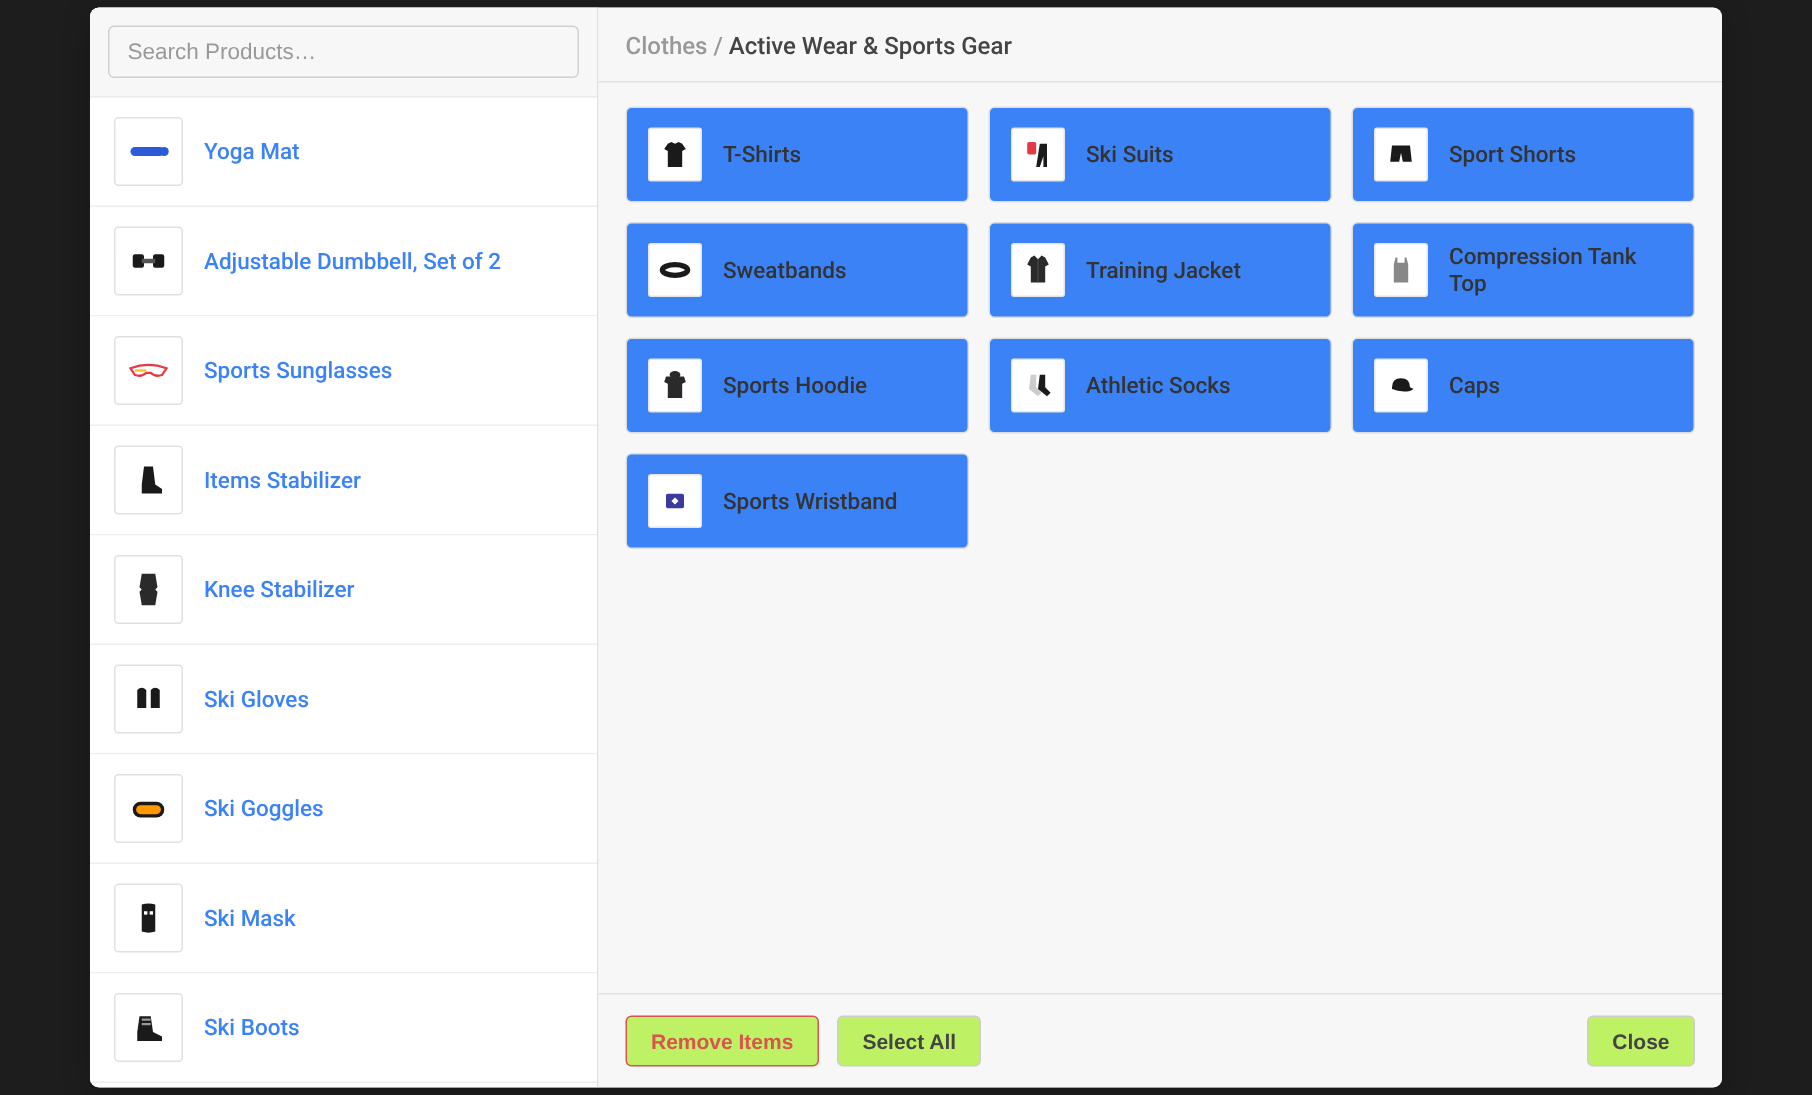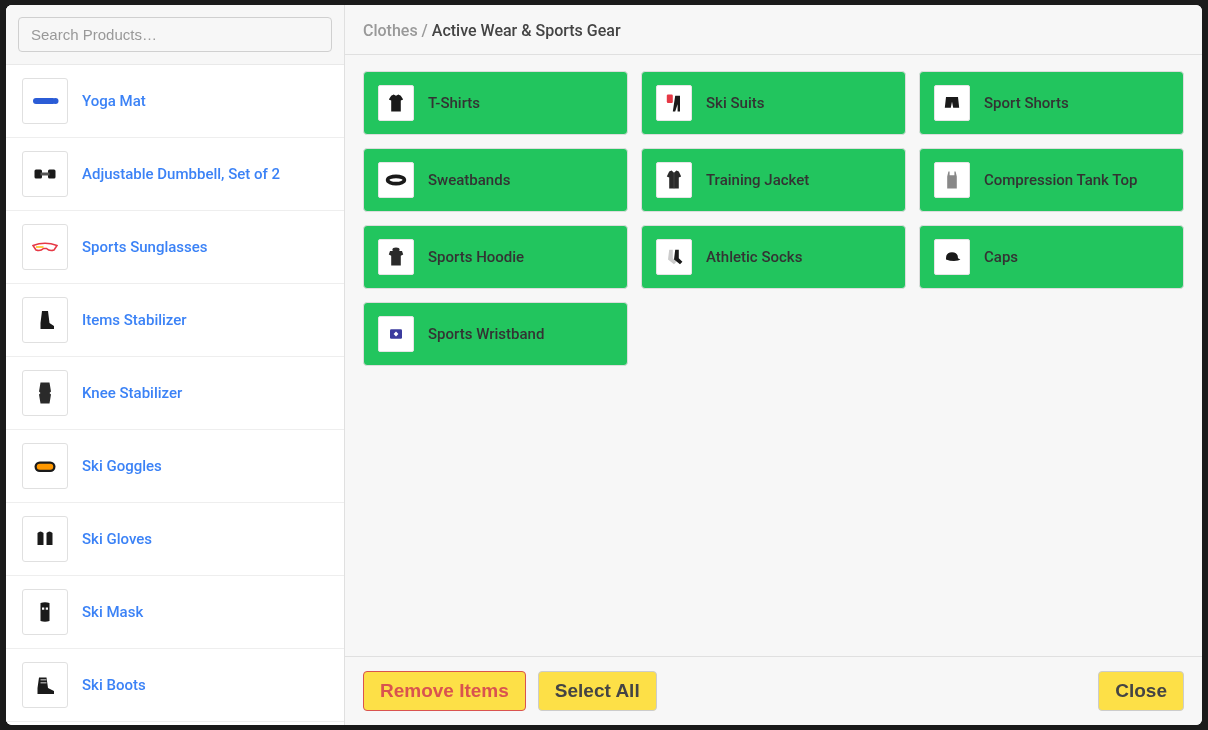--- a/index.html
+++ b/index.html
@@ -22,21 +22,21 @@
       width: 100%;
       height: 100%;
       background: rgba(0,0,0,0.3);
       display: flex;
       align-items: center;
       justify-content: center;
     }
     .modal {
       background: #f7f7f7;
       border-radius: 6px;
-      width: 1196px;
+      width: 1088px;
       height: 720px;
       display: flex;
       overflow: hidden;
       box-shadow: 0 4px 20px rgba(0,0,0,0.2);
       position: relative;
     }
     .sidebar {
       width: 339px;
       background: #fff;
       border-right: 1px solid #e0e0e0;
@@ -120,21 +120,21 @@
     }
     .product-grid {
       display: grid;
       grid-template-columns: repeat(3, 1fr);
       gap: 13px;
     }
     .product-card {
       display: flex;
       align-items: center;
       padding: 13px 14px;
-      background: #22c55e;
+      background: #3b82f6;
       border: 1px solid #ddd;
       border-radius: 4px;
       cursor: pointer;
     }
     .product-thumb {
       width: 36px;
       height: 36px;
       border: 1px solid #e5e5e5;
       border-radius: 2px;
       background: #fff;
@@ -153,22 +153,22 @@
       display: flex;
       align-items: center;
       padding: 14px 18px;
       border-top: 1px solid #e0e0e0;
       gap: 12px;
     }
     .btn {
       padding: 8px 16px;
       border: 1px solid #ccc;
       border-radius: 4px;
-      background: #fde047;
-      font-size: 19px;
+      background: #bef264;
+      font-size: 14px;
       font-weight: 600;
       cursor: pointer;
       color: #444;
     }
     .btn-danger {
       color: #d9534f;
       border-color: #d9534f;
     }
     .footer-spacer {
       flex: 1;
@@ -240,34 +240,34 @@
             <svg class="icon-svg" viewBox="0 0 40 40">
                 <path d="M14 6 L26 6 L28 18 L26 20 L28 22 L26 34 L14 34 L12 22 L14 20 L12 18 Z" fill="#2a2a2a"></path>
               </svg>
           </div>
           <span class="sidebar-label">Knee Stabilizer</span>
         </div>
 
         <div class="sidebar-item">
           <div class="sidebar-thumb">
             <svg class="icon-svg" viewBox="0 0 40 40">
+                <path d="M10 12 L10 28 L18 28 L18 12 Q14 8 10 12 M22 12 L22 28 L30 28 L30 12 Q26 8 22 12" fill="#1a1a1a"></path>
+              </svg>
+          </div>
+          <span class="sidebar-label">Ski Gloves</span>
+        </div>
+
+        <div class="sidebar-item">
+          <div class="sidebar-thumb">
+            <svg class="icon-svg" viewBox="0 0 40 40">
                 <rect x="6" y="14" width="28" height="14" rx="7" fill="#1a1a1a"></rect>
                 <rect x="9" y="17" width="22" height="8" rx="4" fill="#ff9800"></rect>
               </svg>
           </div>
           <span class="sidebar-label">Ski Goggles</span>
-        </div>
-
-        <div class="sidebar-item">
-          <div class="sidebar-thumb">
-            <svg class="icon-svg" viewBox="0 0 40 40">
-                <path d="M10 12 L10 28 L18 28 L18 12 Q14 8 10 12 M22 12 L22 28 L30 28 L30 12 Q26 8 22 12" fill="#1a1a1a"></path>
-              </svg>
-          </div>
-          <span class="sidebar-label">Ski Gloves</span>
         </div>
 
         <div class="sidebar-item">
           <div class="sidebar-thumb">
             <svg class="icon-svg" viewBox="0 0 40 40">
                 <path d="M14 8 Q20 6 26 8 L26 32 Q20 34 14 32 Z" fill="#1a1a1a"></path>
                 <rect x="16" y="14" width="3" height="3" fill="#fff"></rect>
                 <rect x="21" y="14" width="3" height="3" fill="#fff"></rect>
               </svg>
           </div>

